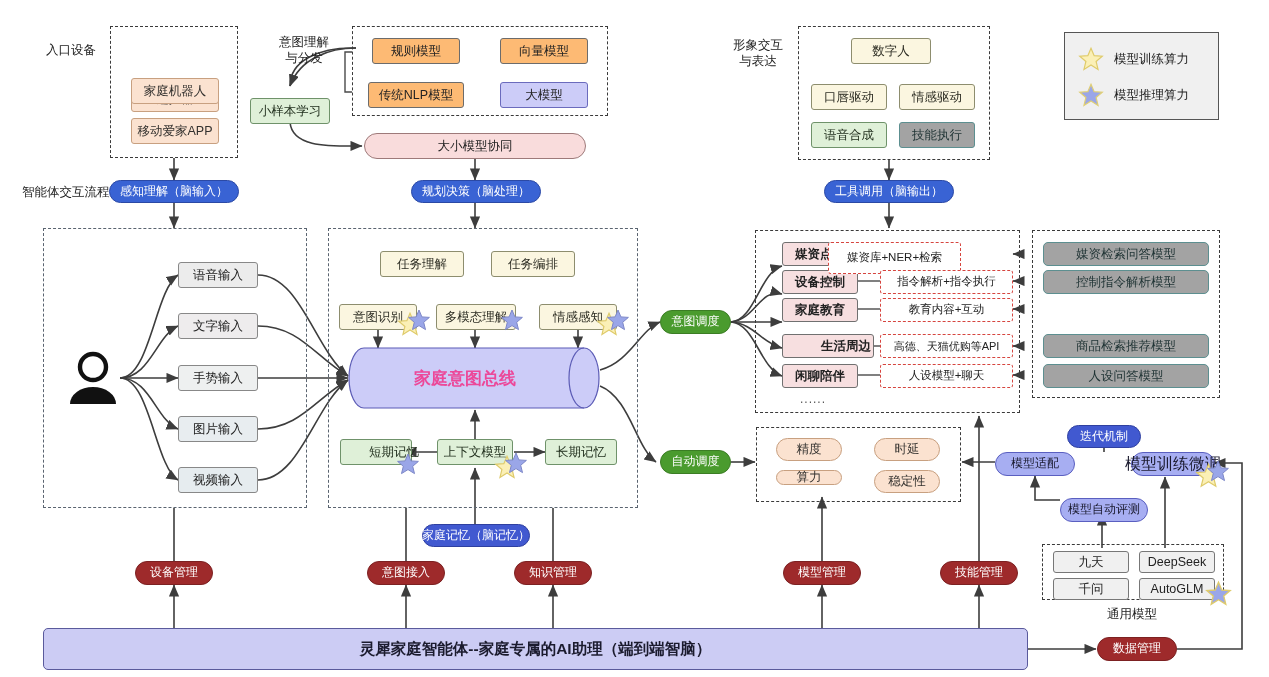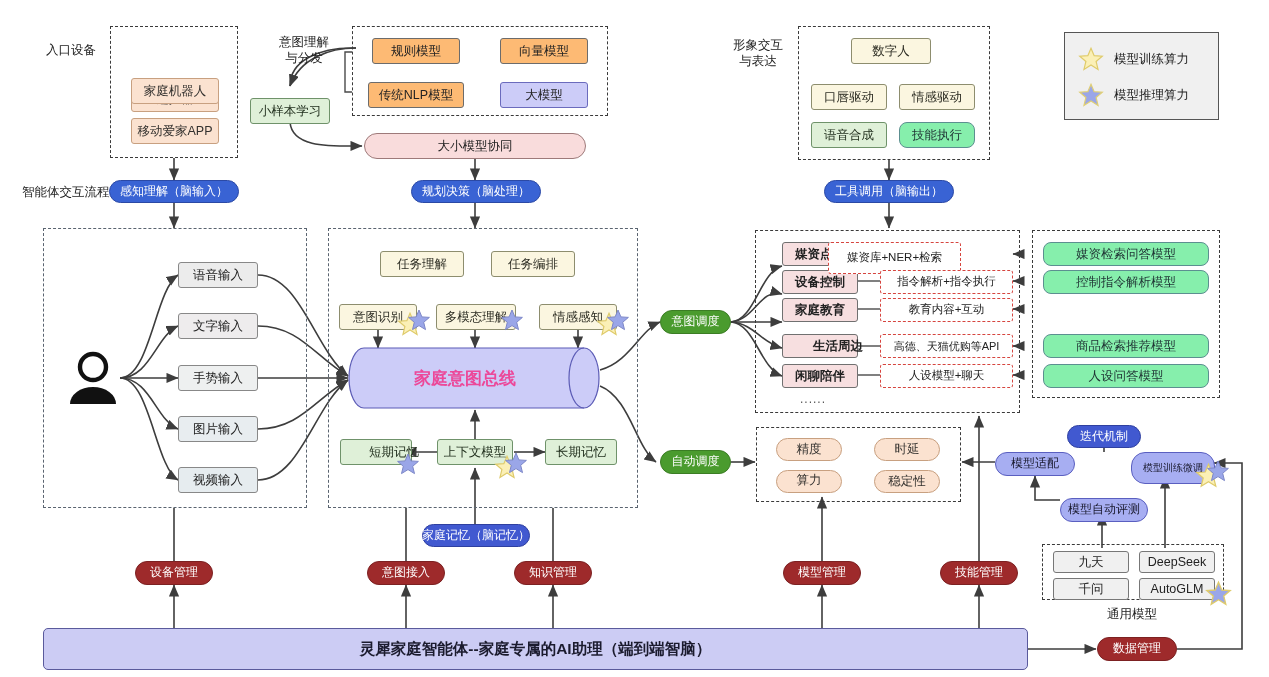--- a/index.html
+++ b/index.html
@@ -21,21 +21,21 @@
   .cream{background:#fbf6e0;border-color:#8d8d6e;color:#2e2e24;}
   .grey{background:#fdba74;border-color:#6c6c6c;color:#232323;}
   .greyg1{background:#ececec;border-color:#888;}
   .greyg2{background:#eeeced;border-color:#888;}
   .greyg3{background:#eef0f0;border-color:#888;}
   .greyg4{background:#e8edf0;border-color:#888;}
   .greyg5{background:#e6ecef;border-color:#888;}
   .lav{background:#ccccf8;border-color:#6b6bbd;color:#232323;}
   .pinkbox{background:#f7dfe0;border-color:#707070;color:#222;font-weight:bold;}
   .green{background:#dff0d8;border-color:#6f926a;color:#23311f;}
-  .teal{background:#86efac;border-color:#5c8f90;color:#1f3334;border-radius:8px;}
+  .teal{background:#a3a3a3;border-color:#5c8f90;color:#1f3334;}
   .bluefill{background:#3963d4;border-color:#2b49a5;color:#fff;border-radius:14px;}
   .bluesoft{background:#a7aef2;border-color:#5a5fc0;color:#1a1a2e;border-radius:14px;}
   .bluestrong{background:#4159d0;border-color:#2f40a0;color:#fff;border-radius:14px;}
   .darkred{background:#9e2a2b;border-color:#7c2122;color:#fff;border-radius:14px;}
   .redDash{background:#fff;border:1.6px dashed #d6453f;color:#222;border-radius:3px;}
   .bottombar{background:#ccccf4;border:1px solid #5a5a9c;border-radius:5px;color:#1b1b2e;
              font-size:15.5px;font-weight:bold;display:flex;align-items:center;justify-content:center;}
 
   .dashbox{position:absolute;box-sizing:border-box;border:1.6px dashed #3a3a3a;background:transparent;}
   .dashbox.soft{border-color:#5a6470;}
@@ -273,45 +273,45 @@
 
   <div class="node bluestrong" style="left:422px;top:524px;width:108px;height:23px;font-size:12px;">家庭记忆（脑记忆）</div>
 
   <div class="node pill" style="left:660px;top:310px;width:71px;height:24px;background:#4a9b2e;border-color:#3b7d24;color:#fff;font-size:12px;">意图调度</div>
   <div class="node pill" style="left:660px;top:450px;width:71px;height:24px;background:#4a9b2e;border-color:#3b7d24;color:#fff;font-size:12px;">自动调度</div>
 
   <div class="dashbox" style="left:755px;top:230px;width:265px;height:183px;"></div>
   <div class="node sq pinkbox" style="left:782px;top:242px;width:76px;height:24px;">媒资点播</div>
   <div class="node sq pinkbox" style="left:782px;top:270px;width:76px;height:24px;">设备控制</div>
   <div class="node sq pinkbox" style="left:782px;top:298px;width:76px;height:24px;">家庭教育</div>
-  <div class="node sq pinkbox" style="left:782px;top:334px;width:76px;height:24px;padding-left:36px;">生活周边</div>
+  <div class="node sq pinkbox" style="left:782px;top:334px;width:92px;height:24px;padding-left:36px;">生活周边</div>
   <div class="node sq pinkbox" style="left:782px;top:364px;width:76px;height:24px;">闲聊陪伴</div>
   <div class="dots" style="left:800px;top:392px;">......</div>
 
   <div class="node redDash" style="left:828px;top:242px;width:133px;height:32px;font-size:11.5px;text-align:center;">媒资库+NER+检索</div>
   <div class="node redDash" style="left:880px;top:270px;width:133px;height:24px;font-size:11.5px;">指令解析+指令执行</div>
   <div class="node redDash" style="left:880px;top:298px;width:133px;height:24px;font-size:11.5px;">教育内容+互动</div>
   <div class="node redDash" style="left:880px;top:334px;width:133px;height:24px;font-size:11px;">高德、天猫优购等API</div>
   <div class="node redDash" style="left:880px;top:364px;width:133px;height:24px;font-size:11.5px;">人设模型+聊天</div>
 
   <div class="dashbox" style="left:1032px;top:230px;width:188px;height:168px;"></div>
   <div class="node teal" style="left:1043px;top:242px;width:166px;height:24px;">媒资检索问答模型</div>
   <div class="node teal" style="left:1043px;top:270px;width:166px;height:24px;">控制指令解析模型</div>
   <div class="node teal" style="left:1043px;top:334px;width:166px;height:24px;">商品检索推荐模型</div>
   <div class="node teal" style="left:1043px;top:364px;width:166px;height:24px;">人设问答模型</div>
 
   <div class="dashbox" style="left:756px;top:427px;width:205px;height:75px;"></div>
   <div class="node pill peach" style="left:776px;top:438px;width:66px;height:23px;">精度</div>
   <div class="node pill peach" style="left:874px;top:438px;width:66px;height:23px;">时延</div>
-  <div class="node pill peach" style="left:776px;top:470px;width:66px;height:23px;font-family:Liberation Mono, monospace;">算力</div>
+  <div class="node pill peach" style="left:776px;top:470px;width:66px;height:15px;">算力</div>
   <div class="node pill peach" style="left:874px;top:470px;width:66px;height:23px;">稳定性</div>
 
   <div class="node bluestrong" style="left:1067px;top:425px;width:74px;height:23px;font-size:12px;">迭代机制</div>
   <div class="node bluesoft" style="left:995px;top:452px;width:80px;height:24px;font-size:12px;">模型适配</div>
-  <div class="node bluesoft" style="left:1131px;top:452px;width:84px;height:32px;font-size:10px;">模型训练微调</div>
+  <div class="node bluesoft" style="left:1131px;top:452px;width:84px;height:24px;font-size:16px;">模型训练微调</div>
   <div class="star" style="left:1195px;top:462px;">
     <svg width="27" height="27" viewBox="0 0 24 24">
         <polygon points="12,2 14.9,8.9 22.4,9.4 16.7,14.3 18.5,21.6 12,17.6 5.5,21.6 7.3,14.3 1.6,9.4 9.1,8.9" fill="#fbf0b6" stroke="#dfcb6b" stroke-width="1.1"></polygon>
       </svg>
   </div>
   <div class="star" style="left:1206px;top:459px;">
     <svg width="24" height="24" viewBox="0 0 24 24">
         <polygon points="12,2 14.9,8.9 22.4,9.4 16.7,14.3 18.5,21.6 12,17.6 5.5,21.6 7.3,14.3 1.6,9.4 9.1,8.9" fill="#9aa6e8" stroke="#7d87c8" stroke-width="1"></polygon>
       </svg>
   </div>

